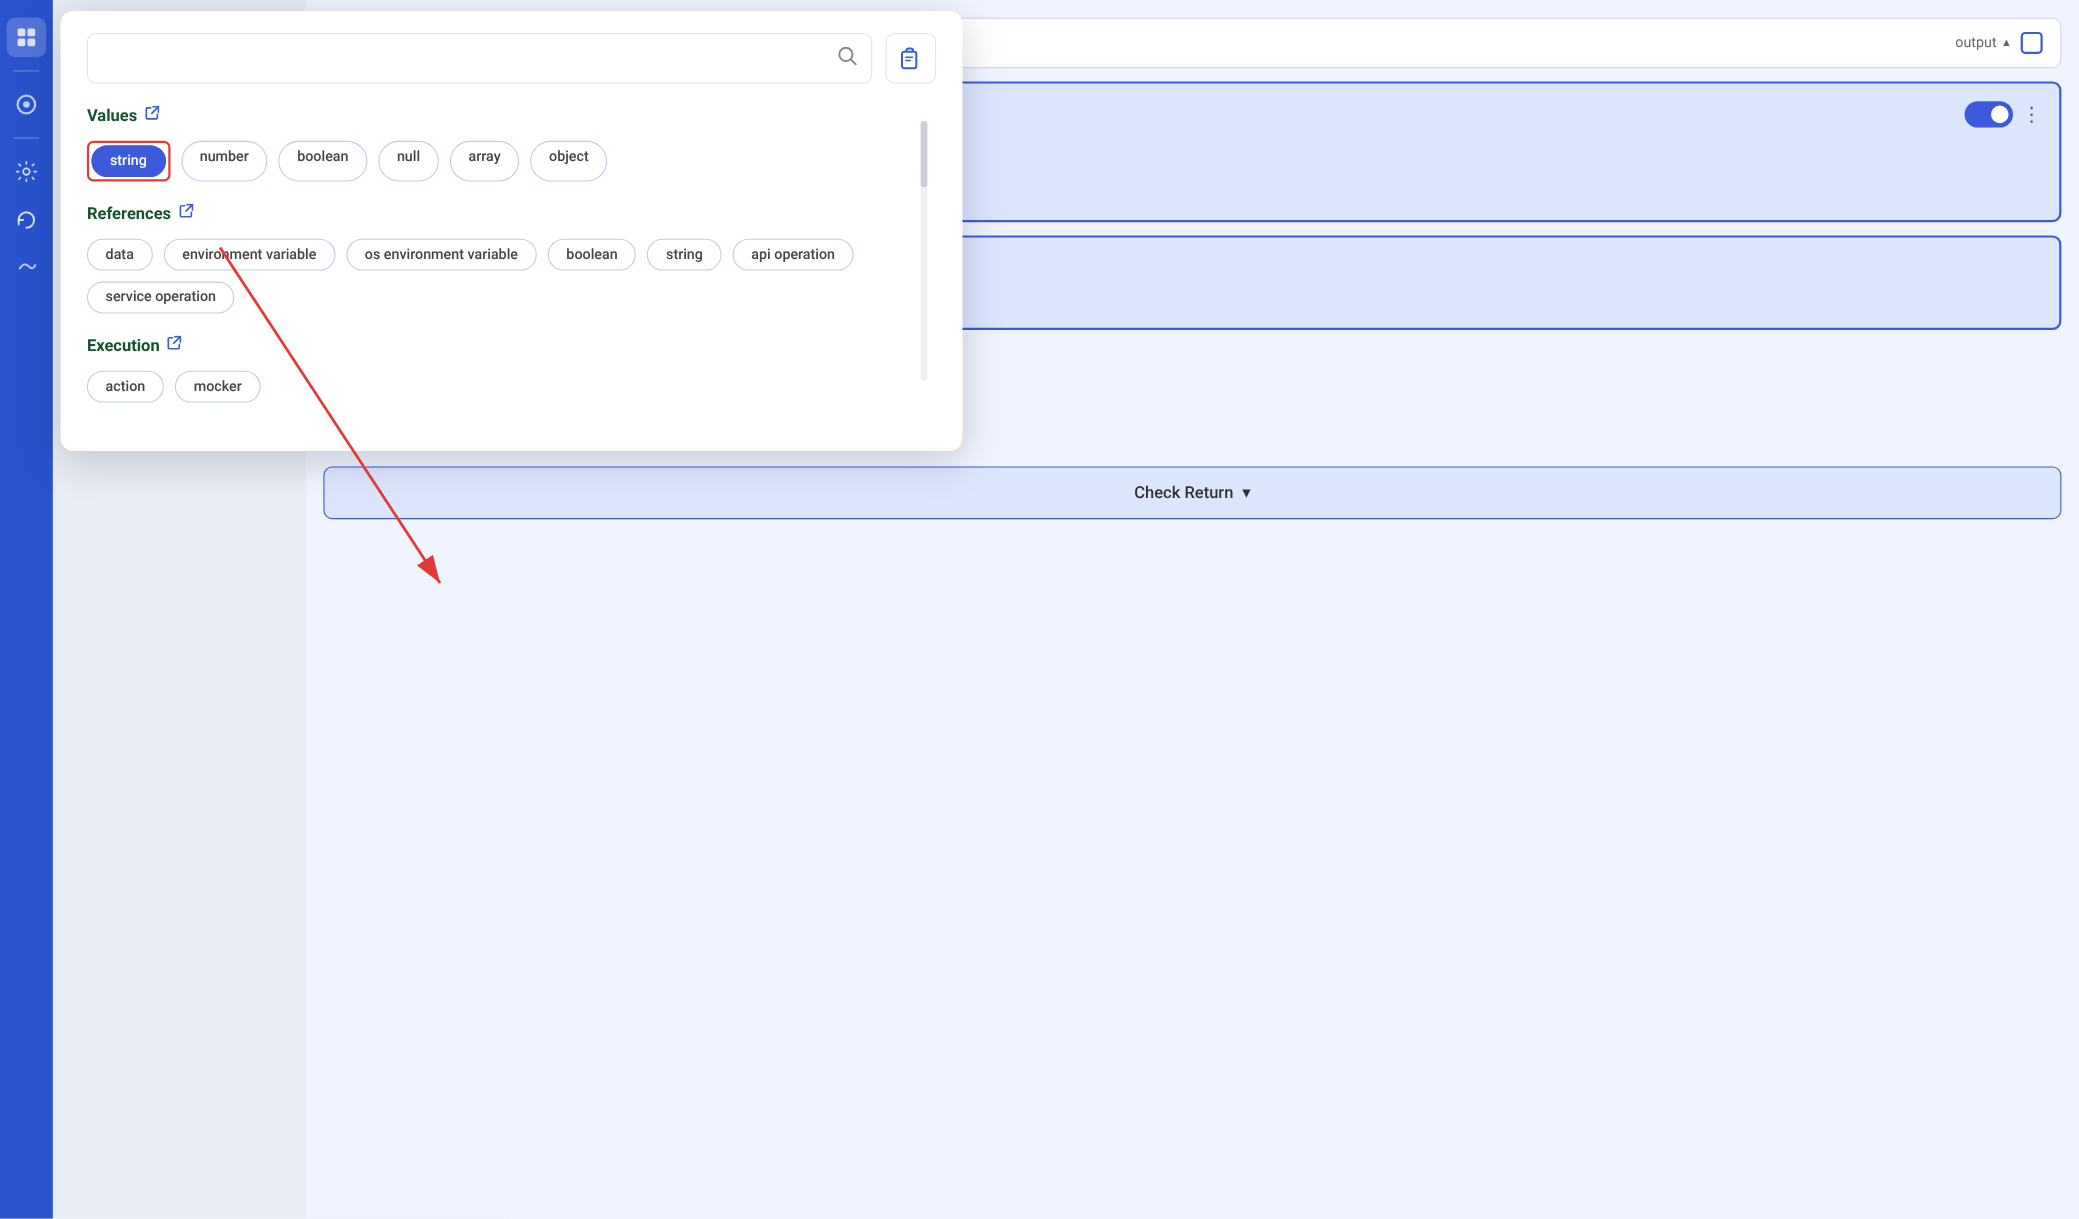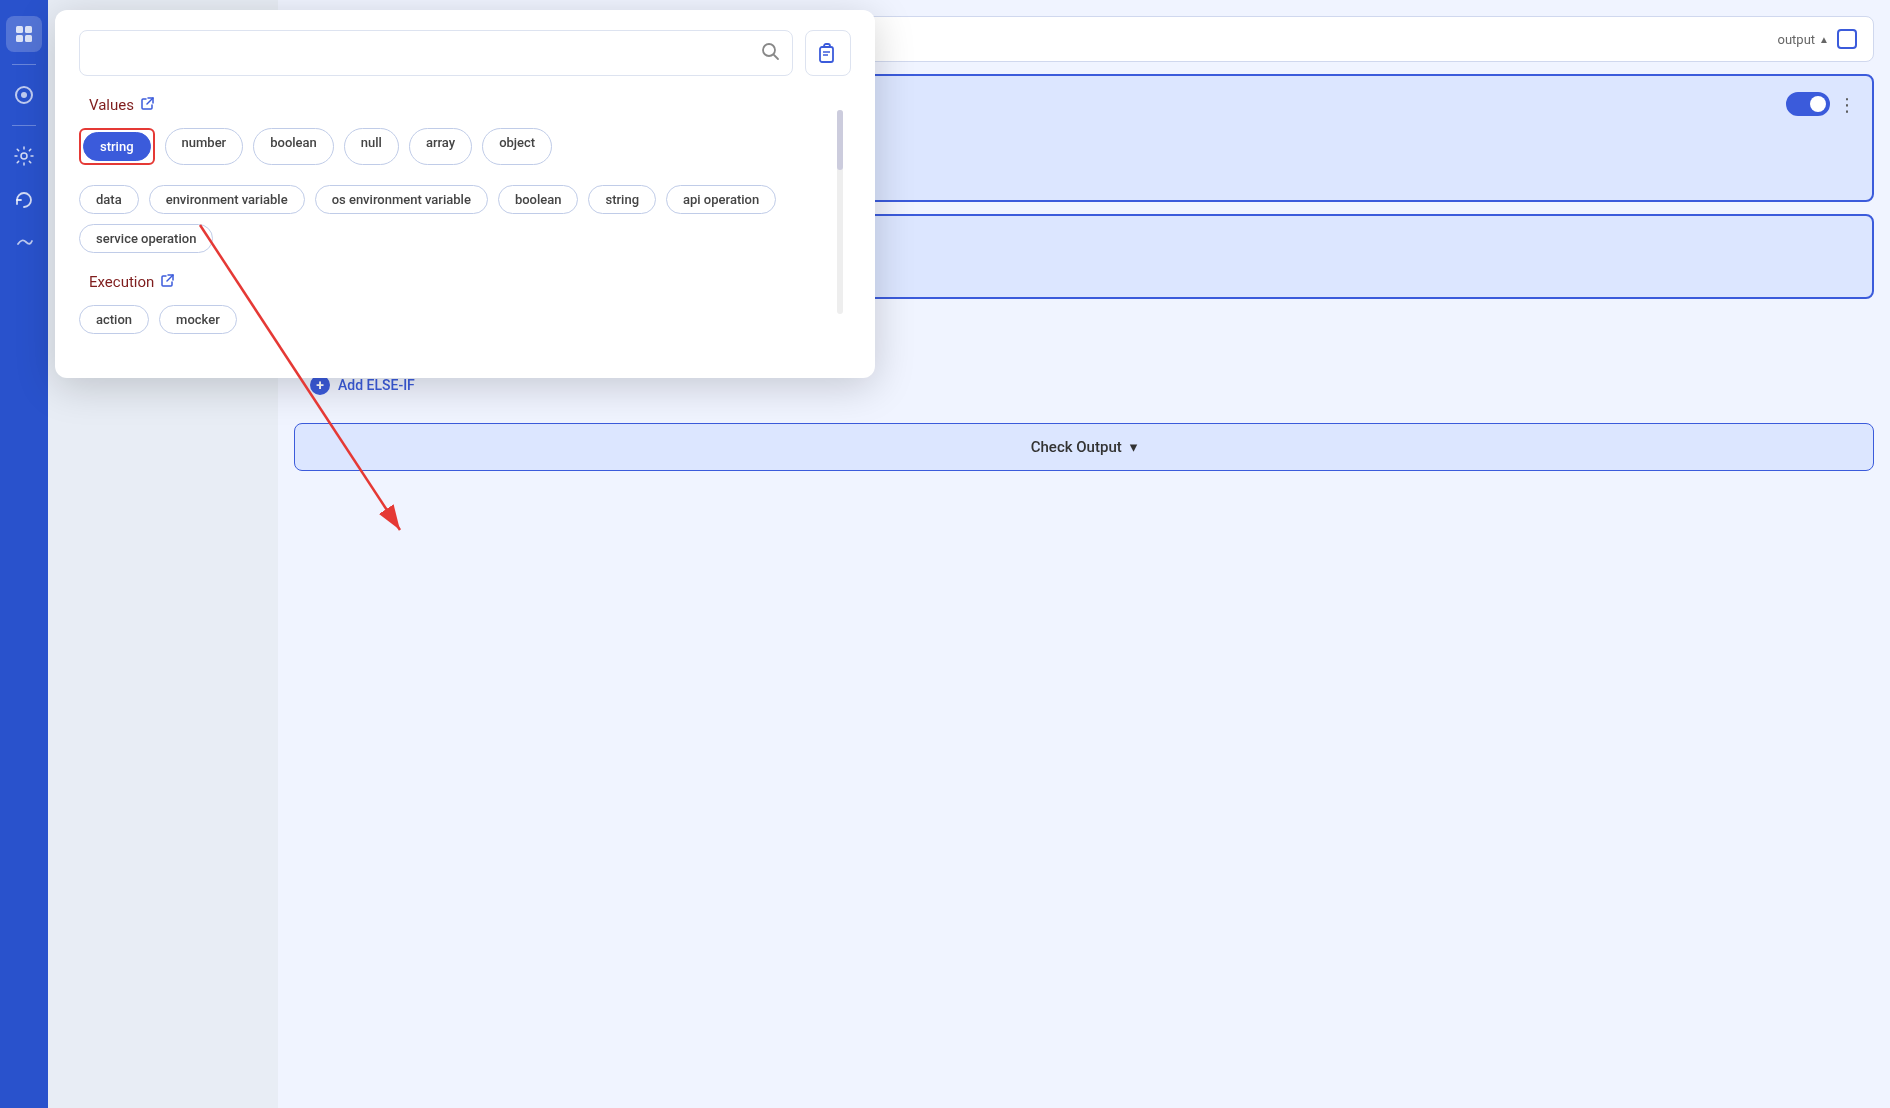--- a/index.html
+++ b/index.html
@@ -288,27 +288,26 @@
       align-items: center;
       justify-content: center;
       cursor: pointer;
       font-size: 20px;
       color: #3b5bdb;
     }
 
     
     .section-heading {
       font-size: 15px;
-      font-weight: 400;
-      color: #7f1d1d;
+      font-weight: 700;
+      color: #14532d;
       margin-bottom: 14px;
       display: flex;
       align-items: center;
       gap: 6px;
-      margin-left: 10px;
     }
     .link-icon {
       font-size: 14px;
       color: #3b5bdb;
     }
 
     
     .chips-row {
       display: flex;
       flex-wrap: wrap;
@@ -459,21 +458,21 @@
       <span class="return-text">Return</span>
       <span class="return-null">null</span>
     </div>
 
     <div class="add-else-if">
       <div class="plus-circle">+</div>
       <span class="add-else-if-text">Add ELSE-IF</span>
     </div>
 
     <div class="check-output-btn">
-      <span>Check Output</span>
+      <span>Check Return</span>
       <span>▾</span>
     </div>
   </div>
 </div>
 
 <div class="popup">
   <div class="popup-inner">
 
     <div class="popup-search-row">
       <div class="popup-search-input">
@@ -509,20 +508,30 @@
       <div class="red-box">
         <div class="chip active">string</div>
       </div>
       <div class="chip">number</div>
       <div class="chip">boolean</div>
       <div class="chip">null</div>
       <div class="chip">array</div>
       <div class="chip">object</div>
     </div>
 
+    <div class="section-heading">
+      <span>References</span>
+      <span class="link-icon">
+        <svg width="14" height="14" viewBox="0 0 14 14" fill="none">
+          <path d="M6 2H3a1 1 0 00-1 1v8a1 1 0 001 1h8a1 1 0 001-1V8" stroke="#3b5bdb" stroke-width="1.5" stroke-linecap="round"></path>
+          <path d="M8 1h5v5" stroke="#3b5bdb" stroke-width="1.5" stroke-linecap="round" stroke-linejoin="round"></path>
+          <line x1="13" y1="1" x2="7" y2="7" stroke="#3b5bdb" stroke-width="1.5" stroke-linecap="round"></line>
+        </svg>
+      </span>
+    </div>
     <div class="chips-row">
       <div class="chip">data</div>
       <div class="chip">environment variable</div>
       <div class="chip">os environment variable</div>
       <div class="chip">boolean</div>
       <div class="chip">string</div>
       <div class="chip">api operation</div>
       <div class="chip">service operation</div>
     </div>
 

